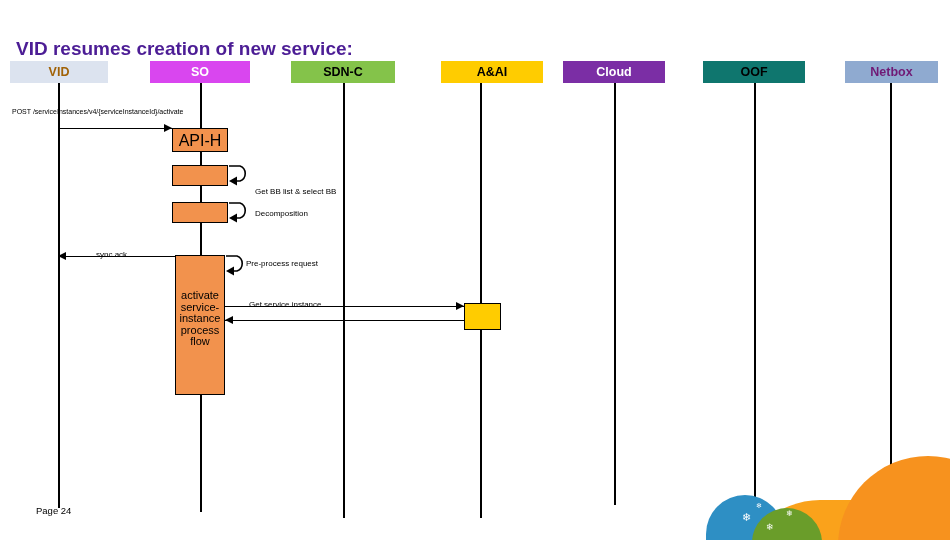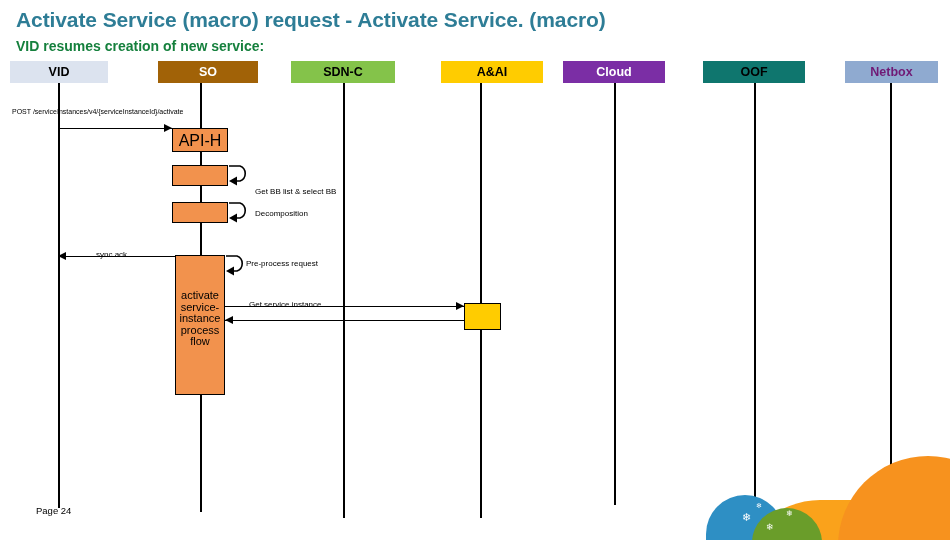--- a/index.html
+++ b/index.html
@@ -31,23 +31,23 @@
     font-size: 21px;
     font-weight: bold;
     color: #2e7d96;
     white-space: nowrap;
     letter-spacing: -0.1px;
   }
   .title-sub {
     position: absolute;
     left: 16px;
     top: 38px;
-    font-size: 14px;
+    font-size: 19px;
     font-weight: bold;
-    color: #15803d;
+    color: #4c1d95;
     white-space: nowrap;
   }
 
   
   .lane-head {
     position: absolute;
     height: 22px;
     line-height: 22px;
     text-align: center;
     font-size: 12.5px;
@@ -166,27 +166,26 @@
     font-size: 11px;
     line-height: 11px;
     z-index: 3;
   }
 </style>
 </head>
 <body>
 
 <div id="slide">
 
-  <div class="title-main">Activate Service (macro) request - Activate Service. (macro)</div>
   <div class="title-sub">VID resumes creation of new service:</div>
 
   <div id="lanes-layer">
-      <div class="lane-head" style="left: 10px; top: 61px; width: 98px; background: rgb(220, 227, 239); color: #000000;">VID</div>
+      <div class="lane-head" style="left: 10px; top: 61px; width: 98px; background: rgb(220, 227, 239); color: #a16207;">VID</div>
       <div class="lifeline" style="left: 58px; top: 83px; height: 425px;"></div>
-      <div class="lane-head" style="left: 150px; top: 61px; width: 100px; background: #a16207; color: rgb(255, 255, 255); margin-left: 8px;">SO</div>
+      <div class="lane-head" style="left: 150px; top: 61px; width: 100px; background: #d946ef; color: rgb(255, 255, 255);">SO</div>
       <div class="lifeline" style="left: 200px; top: 83px; height: 429px;"></div>
       <div class="lane-head" style="left: 291px; top: 61px; width: 104px; background: rgb(132, 195, 74); color: rgb(0, 0, 0);">SDN-C</div>
       <div class="lifeline" style="left: 343px; top: 83px; height: 435px;"></div>
       <div class="lane-head" style="left: 429px; top: 61px; width: 102px; background: rgb(255, 204, 0); color: rgb(0, 0, 0); margin-left: 12px;">A&amp;AI</div>
       <div class="lifeline" style="left: 480px; top: 83px; height: 435px;"></div>
       <div class="lane-head" style="left: 563px; top: 61px; width: 102px; background: rgb(123, 46, 165); color: rgb(255, 255, 255);">Cloud</div>
       <div class="lifeline" style="left: 614px; top: 83px; height: 422px;"></div>
       <div class="lane-head" style="left: 703px; top: 61px; width: 102px; background: #0f766e; color: rgb(0, 0, 0);">OOF</div>
       <div class="lifeline" style="left: 754px; top: 83px; height: 435px;"></div>
       <div class="lane-head" style="left: 845px; top: 61px; width: 93px; background: rgb(143, 170, 208); color: #701a75;">Netbox</div>

